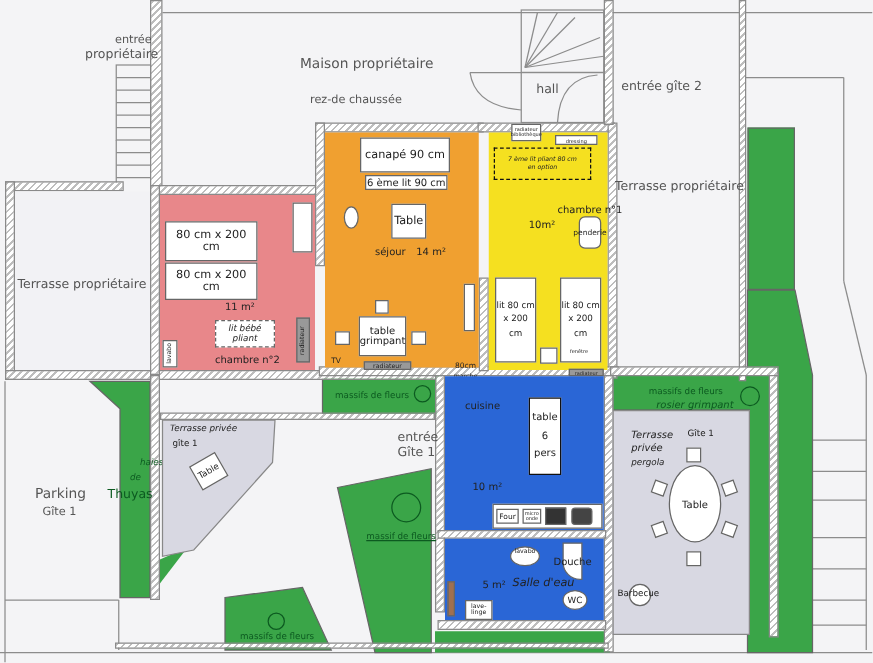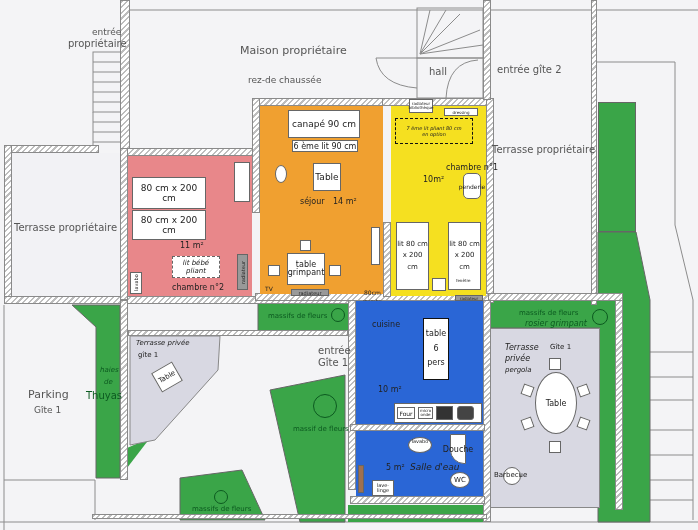--- a/index.html
+++ b/index.html
@@ -198,21 +198,21 @@
 <div class="furn" style="left:372px;top:480px;width:22px;height:16px;flex-direction:column;font-size:5px;line-height:1.1;">
   <span>lave-</span>
   <span>linge</span>
 </div>
 <div class="furn" style="left:358px;top:465px;width:6px;height:28px;background:#a07050;"></div>
 
 <div class="lbl" style="left:318px;top:345px;font-size:10px;">entrée</div>
 <div class="lbl" style="left:318px;top:357px;font-size:10px;">Gîte 1</div>
 <div class="lbl" style="left:28px;top:388px;font-size:11px;">Parking</div>
 <div class="lbl" style="left:34px;top:405px;font-size:9px;">Gîte 1</div>
-<div class="lbl greenlbl" style="left:100px;top:366px;font-size:7px;font-style:italic;">haies</div>
+<div class="lbl greenlbl" style="left:112px;top:366px;font-size:7px;font-style:italic;">haies</div>
 <div class="lbl greenlbl" style="left:104px;top:378px;font-size:7px;font-style:italic;">de</div>
 <div class="lbl greenlbl" style="left:86px;top:390px;font-size:10px;">Thuyas</div>
 
 <svg width="698" height="530">
   <polygon points="130,336 220,336 218,370 155,440 130,445" fill="#d8d8e2" stroke="#888" stroke-width="1"></polygon>
 </svg>
 <div class="lbl dark" style="left:136px;top:339px;font-size:7px;font-style:italic;">Terrasse privée</div>
 <div class="lbl dark" style="left:138px;top:351px;font-size:7px;">gîte 1</div>
 <div class="furn" style="left:155px;top:366px;width:24px;height:22px;transform:rotate(-30deg);font-size:7px;">Table</div>
 
@@ -229,16 +229,16 @@
 <div class="furn" style="left:522px;top:418px;width:11px;height:11px;transform:rotate(-20deg);"></div>
 <div class="furn" style="left:578px;top:418px;width:11px;height:11px;transform:rotate(20deg);"></div>
 <div class="furn" style="left:503px;top:467px;width:18px;height:18px;border-radius:50%;"></div>
 <div class="lbl dark" style="left:494px;top:471px;font-size:7px;">Barbecue</div>
 
 <div class="lbl greenlbl" style="left:268px;top:312px;">massifs de fleurs</div>
 <div class="abs" style="left:331px;top:308px;width:12px;height:12px;border:1.5px solid #0c5a20;border-radius:50%;"></div>
 <div class="lbl greenlbl" style="left:519px;top:309px;">massifs de fleurs</div>
 <div class="lbl greenlbl" style="left:525px;top:319px;font-size:8px;font-style:italic;">rosier grimpant</div>
 <div class="abs" style="left:592px;top:309px;width:14px;height:14px;border:1.5px solid #0c5a20;border-radius:50%;"></div>
-<div class="lbl greenlbl" style="left:293px;top:425px;">massif de fleurs</div>
+<div class="lbl greenlbl" style="left:293px;top:425px;text-decoration:underline;">massif de fleurs</div>
 <div class="abs" style="left:313px;top:394px;width:22px;height:22px;border:1.5px solid #0c5a20;border-radius:50%;"></div>
 <div class="lbl greenlbl" style="left:192px;top:505px;">massifs de fleurs</div>
 <div class="abs" style="left:214px;top:490px;width:12px;height:12px;border:1.5px solid #0c5a20;border-radius:50%;"></div>
 
 </body></html>

